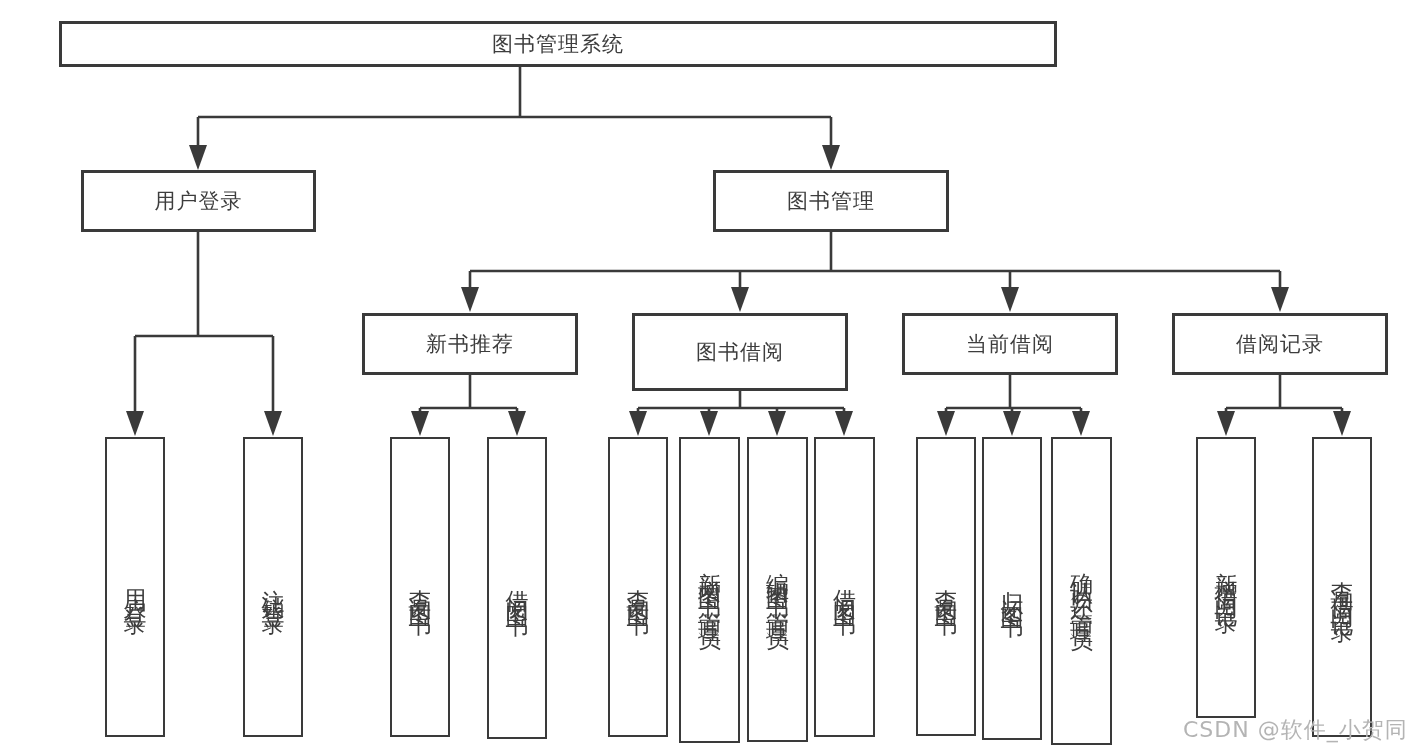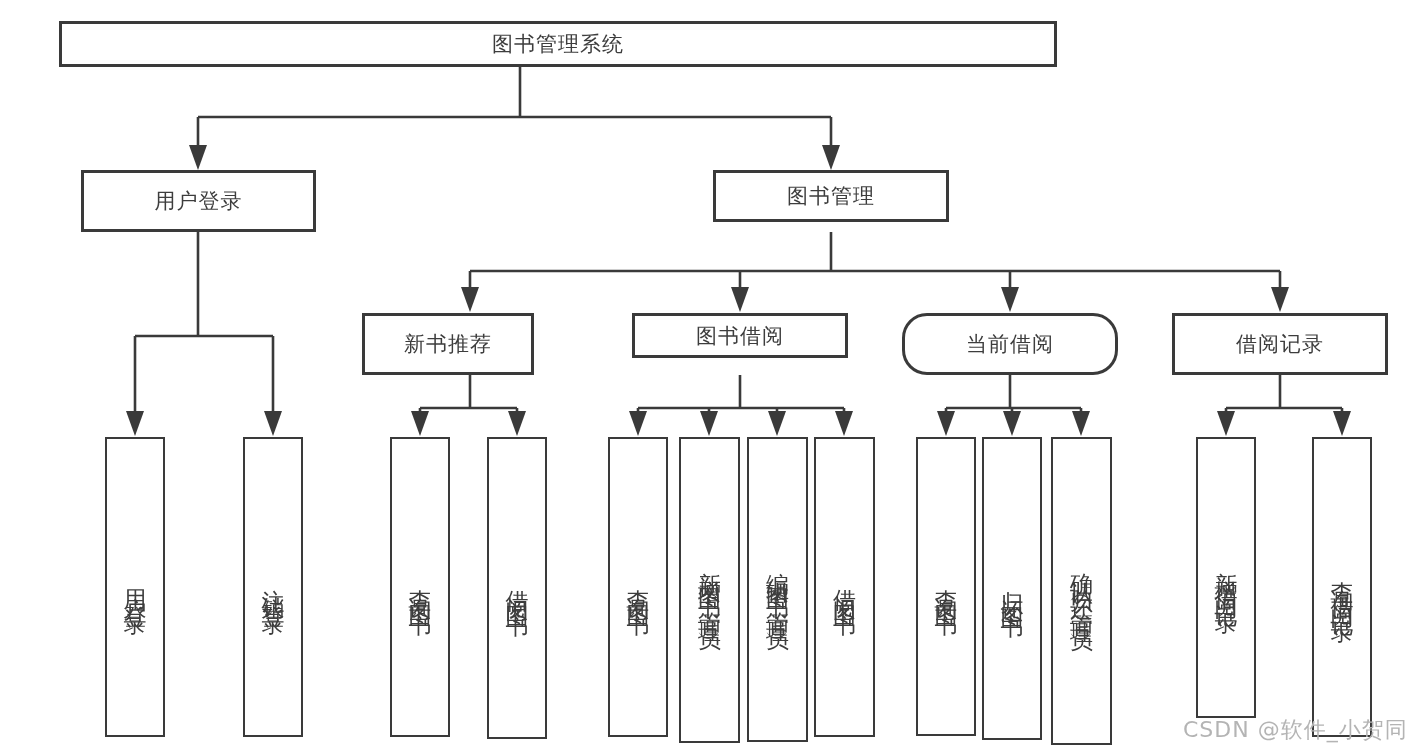--- a/index.html
+++ b/index.html
@@ -112,25 +112,25 @@
       <polygon points="1003,411 1021,411 1012,436"></polygon>
       <polygon points="1072,411 1090,411 1081,436"></polygon>
       <polygon points="1217,411 1235,411 1226,436"></polygon>
       <polygon points="1333,411 1351,411 1342,436"></polygon>
     </g>
   </svg>
 
   <div class="hbox" style="left:22px;top:21px;width:998px;height:46px;margin-left:37px;">图书管理系统</div>
 
   <div class="hbox" style="left:81px;top:170px;width:235px;height:62px;">用户登录</div>
-  <div class="hbox" style="left:713px;top:170px;width:236px;height:52px;">图书管理</div>
+  <div class="hbox" style="left:713px;top:170px;width:236px;height:62px;">图书管理</div>
 
-  <div class="hbox" style="left:362px;top:313px;width:172px;height:62px;">新书推荐</div>
-  <div class="hbox" style="left:632px;top:313px;width:216px;height:45px;">图书借阅</div>
-  <div class="hbox" style="left:902px;top:313px;width:216px;height:62px;border-radius:25px;">当前借阅</div>
+  <div class="hbox" style="left:362px;top:313px;width:216px;height:62px;">新书推荐</div>
+  <div class="hbox" style="left:632px;top:313px;width:216px;height:78px;">图书借阅</div>
+  <div class="hbox" style="left:902px;top:313px;width:216px;height:62px;">当前借阅</div>
   <div class="hbox" style="left:1172px;top:313px;width:216px;height:62px;">借阅记录</div>
 
   <div class="vbox" style="left:105px;top:437px;width:60px;height:300px;">
     <span class="vtext">用户登录</span>
   </div>
   <div class="vbox" style="left:243px;top:437px;width:60px;height:300px;">
     <span class="vtext">注销登录</span>
   </div>
 
   <div class="vbox" style="left:390px;top:437px;width:60px;height:300px;">

